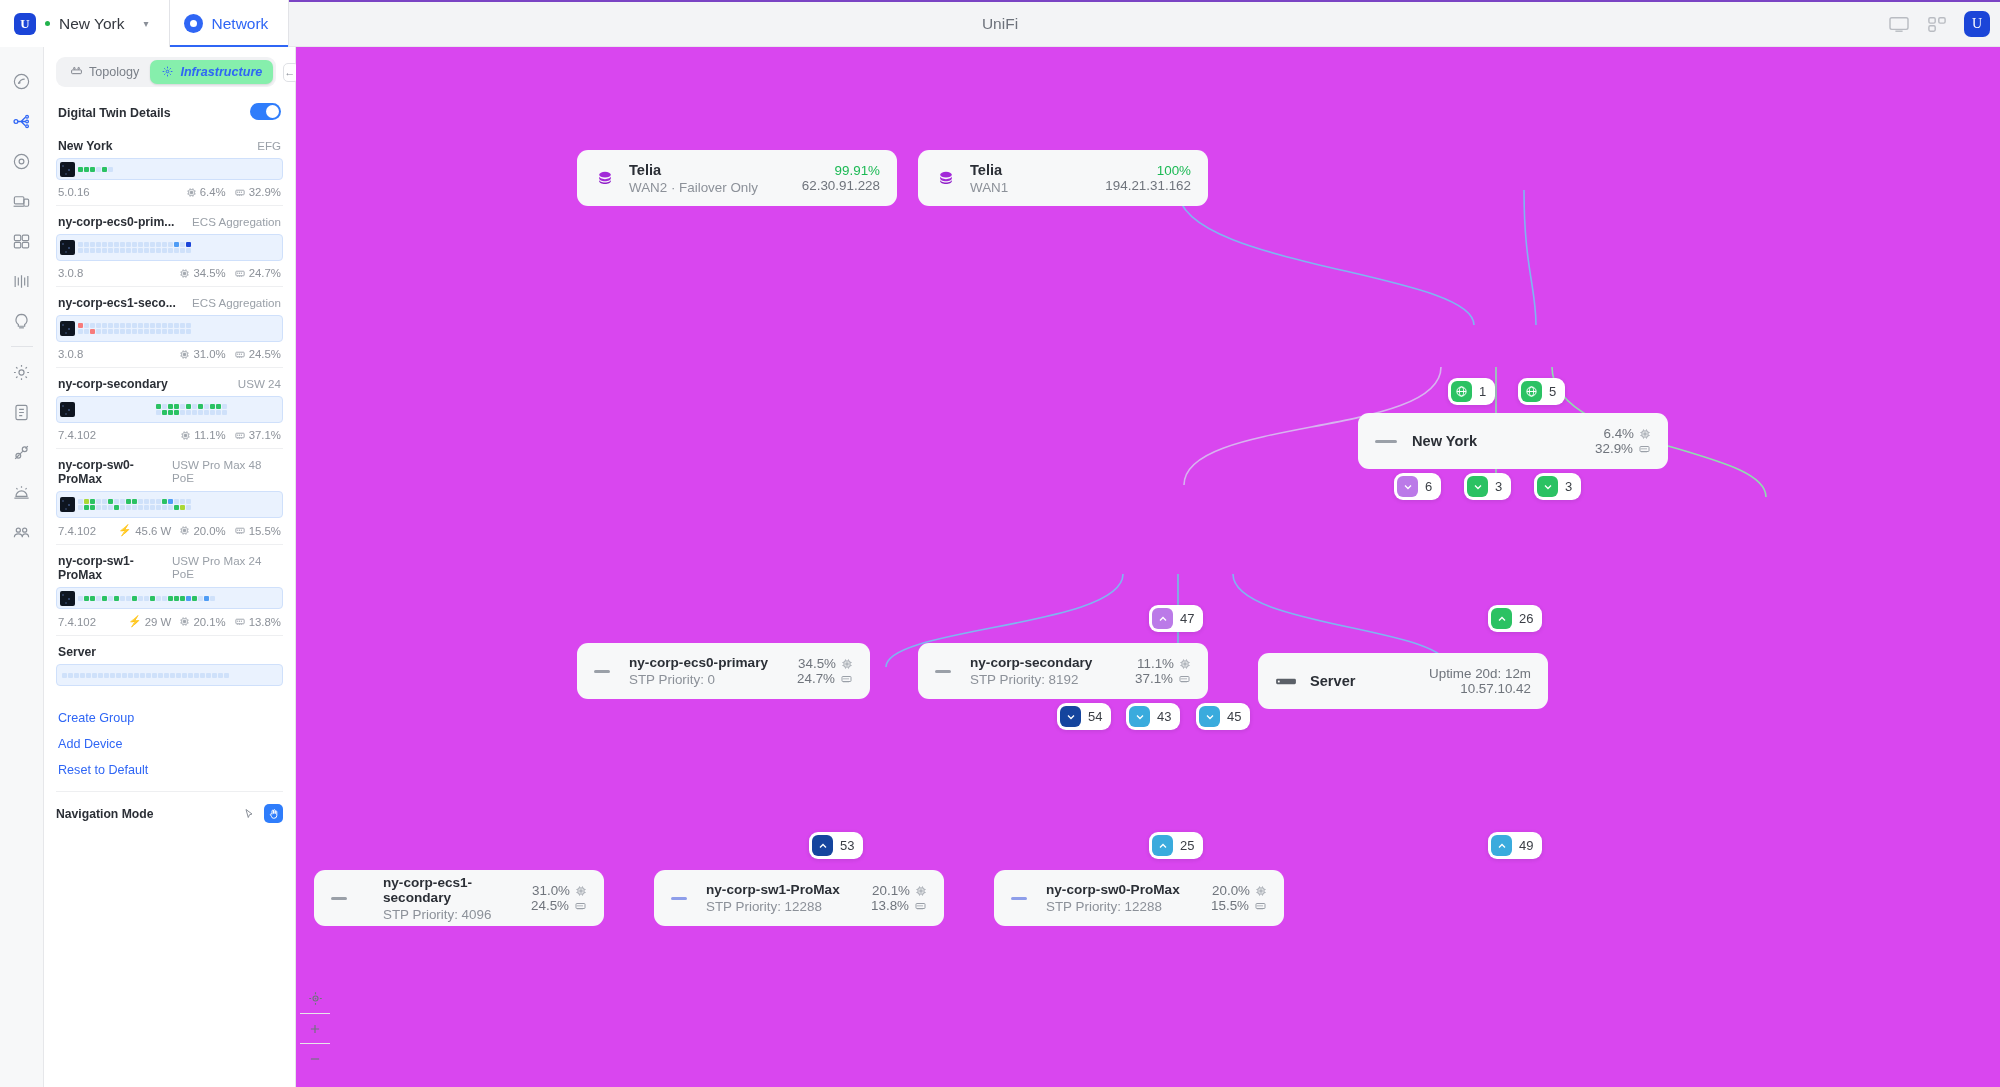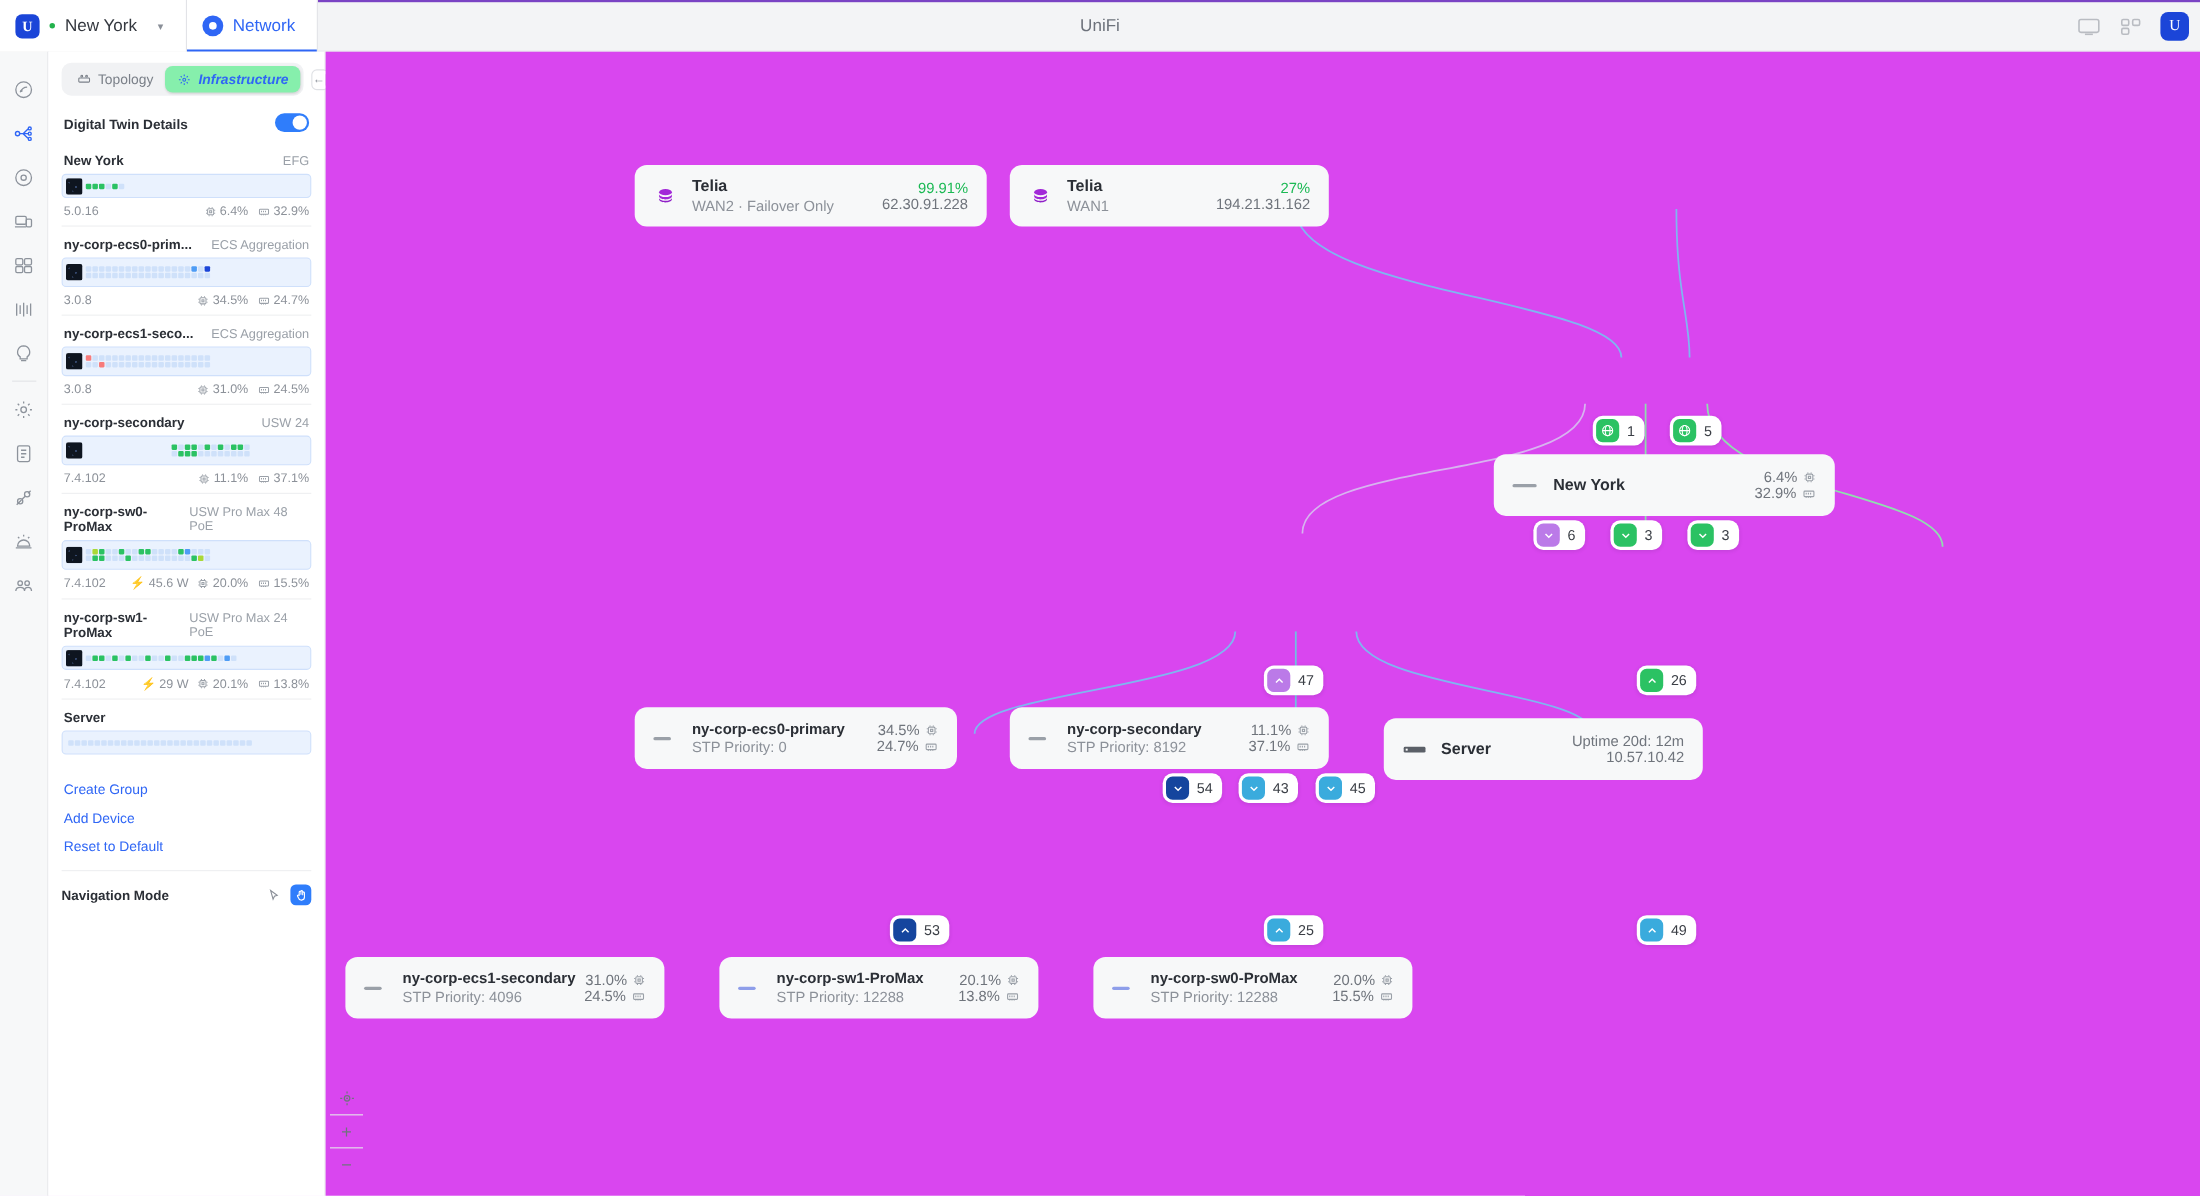--- a/index.html
+++ b/index.html
@@ -85,21 +85,21 @@
     position: absolute; left: 44px; top: 47px; width: 252px; height: 1040px;
     background: #ffffff; border-right: 1px solid #e6e7ea;
   }
   #seg-wrap {
     padding: 10px 12px 8px 12px; display: flex; align-items: center; gap: 7px;
   }
   #seg {
     display: flex; background: #f1f2f4; border-radius: 9px; padding: 3px;
   }
   .seg-btn {
-    display: flex; align-items: flex-end; gap: 6px;
+    display: flex; align-items: flex-start; gap: 6px;
     padding: 5px 11px; border-radius: 7px;
     font-size: 12.6px; color: #7b8089; white-space: nowrap;
   }
   .seg-btn.active {
     background: #86efac; color: #2f66f5; font-weight: bold;
     box-shadow: 0 1px 2px rgba(0,0,0,.12);
     font-style: italic;
   }
   .collapse-btn {
     width: 19px; height: 19px; border-radius: 5px; border: 1px solid #dfe1e5;
@@ -864,21 +864,21 @@
             <path d="M5 10c0 1.9 3.1 3.4 7 3.4s7-1.5 7-3.4v2.5c0 1.9-3.1 3.4-7 3.4s-7-1.5-7-3.4z" fill="#a229d8"></path>
             <path d="M5 14c0 1.9 3.1 3.4 7 3.4s7-1.5 7-3.4v1.8c0 1.9-3.1 3.4-7 3.4s-7-1.5-7-3.4z" fill="#9020c8"></path>
           </svg>
       </span>
       <div class="stack">
         <span class="nm">Telia</span>
         <span class="sub">WAN1</span>
       </div>
     </div>
     <div class="right">
-      <span class="rv ok">27%</span>
+      <span class="rv ok">100%</span>
       <span class="rv">194.21.31.162</span>
     </div>
   </div>
 
   <div class="badge" style="left:1152px; top:331px">
     <span class="bi bg-green">
       <svg width="13" height="13" viewBox="0 0 24 24" fill="none" stroke="#fff" stroke-width="1.8">
           <circle cx="12" cy="12" r="8.5"></circle>
           <ellipse cx="12" cy="12" rx="4" ry="8.5"></ellipse>
           <path d="M3.5 12h17"></path>
@@ -1083,21 +1083,21 @@
   <div class="badge" style="left:1192px; top:785px">
     <span class="bi bg-ltblue">
       <svg width="12" height="12" viewBox="0 0 24 24" fill="none" stroke="#fff" stroke-width="2.6">
           <path d="M6 15l6-6 6 6"></path>
         </svg>
     </span>
     <span class="bn">49</span>
   </div>
 
   <div class="node two" style="left:18px; top:823px; width:290px">
-    <div class="left" style="gap:11px">
+    <div class="left" style="gap:28px">
       <span class="dev-glyph">
           <span class="dash sm"></span>
         </span>
       <div class="stack">
         <span class="c1" style="font-weight:bold;color:#2b2f36">ny-corp-ecs1-secondary</span>
         <span class="sub">STP Priority: 4096</span>
       </div>
     </div>
     <div class="right">
       <span class="rv">

